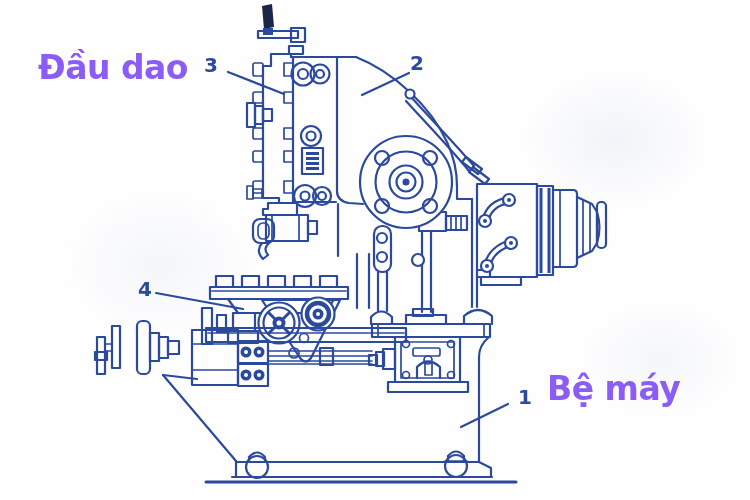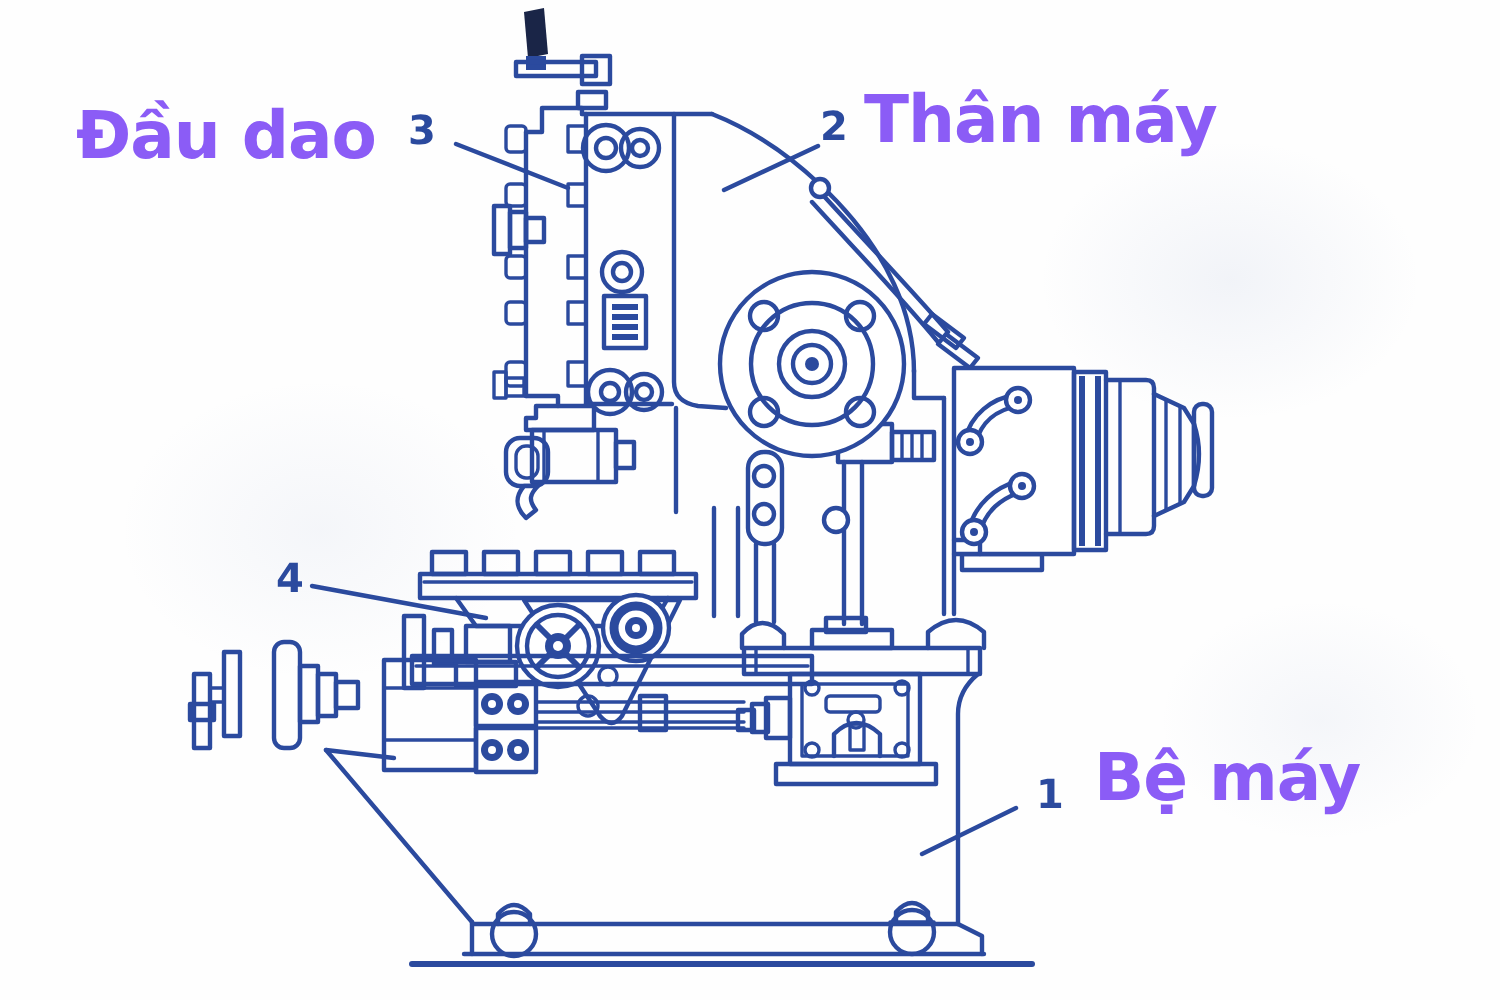--- a/index.html
+++ b/index.html
@@ -271,20 +271,19 @@
       <path d="M228,72 L284,94"></path>
       <path d="M409,73 L362,95"></path>
       <path d="M156,293 L243,309"></path>
       <path d="M508,404 L461,427"></path>
     </g>
   </svg>
 
   <div class="label lab-l" style="left:38px;top:48px;">Đầu dao</div>
   <div class="num" style="left:204px;top:53px;">3</div>
 
-  <div class="label lab-l" style="left:432px;top:40px;">Thân máy</div>
   <div class="num" style="left:410px;top:51px;">2</div>
 
   <div class="num" style="left:138px;top:277px;">4</div>
 
   <div class="label lab-l" style="left:547px;top:369px;">Bệ máy</div>
   <div class="num" style="left:518px;top:385px;">1</div>
 </div>
 
 </body></html>

